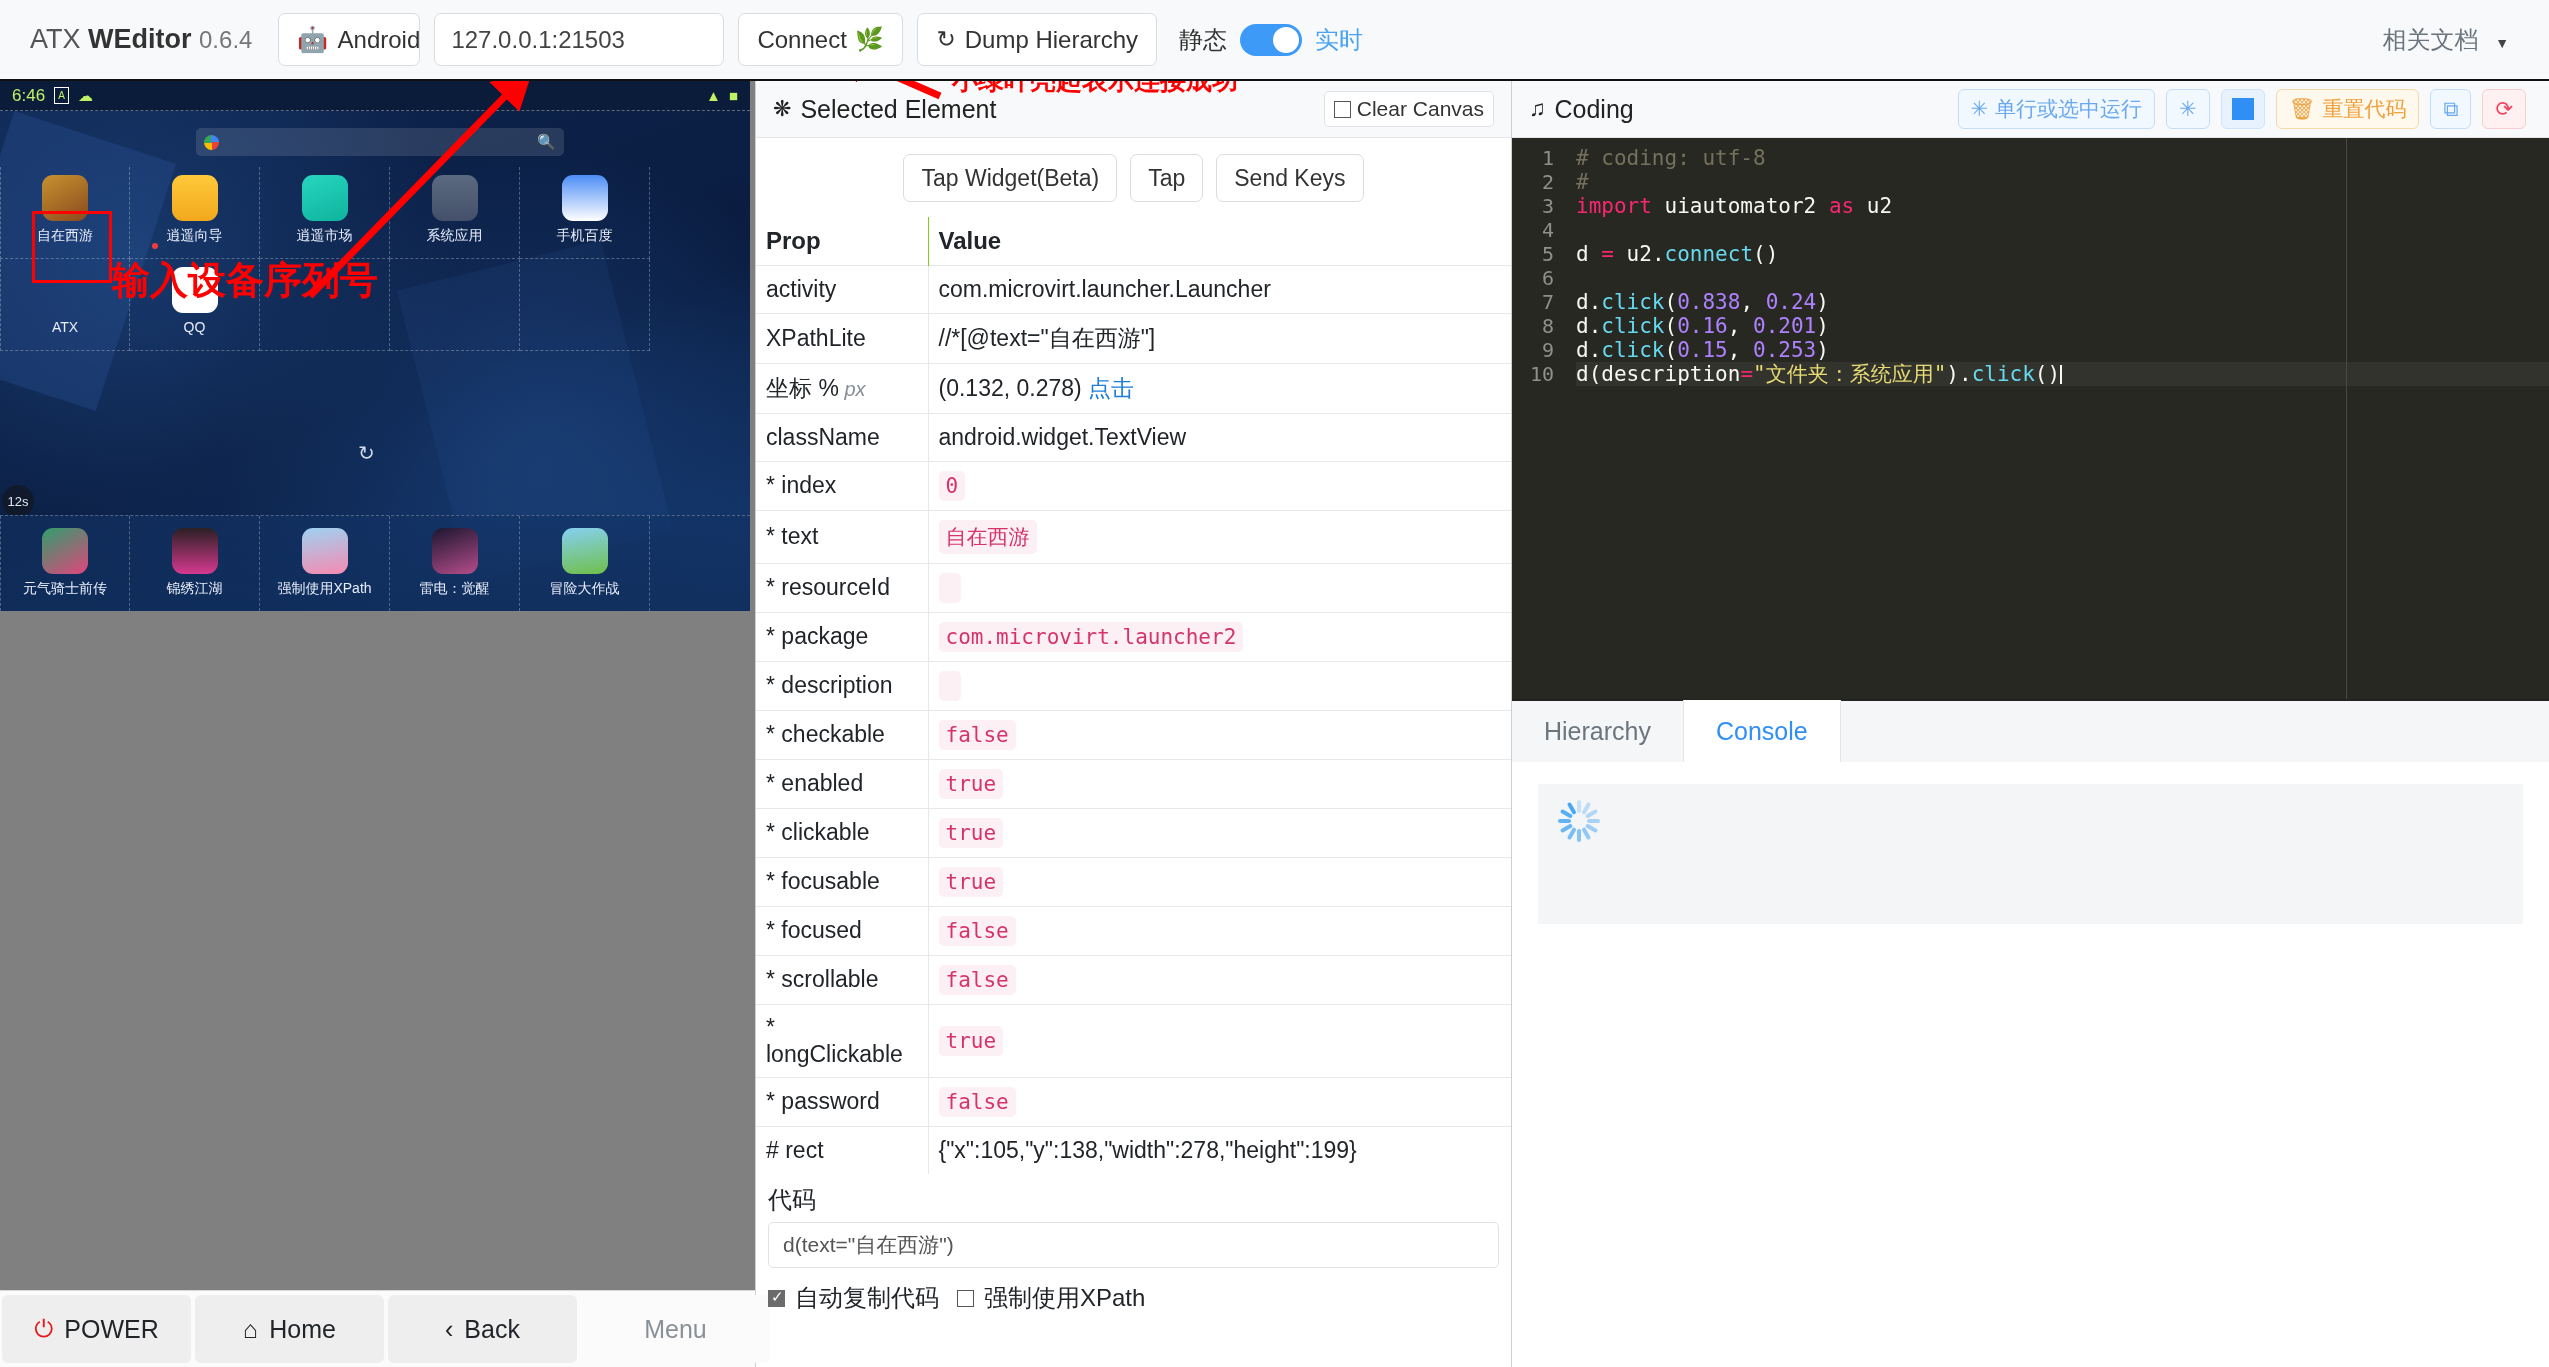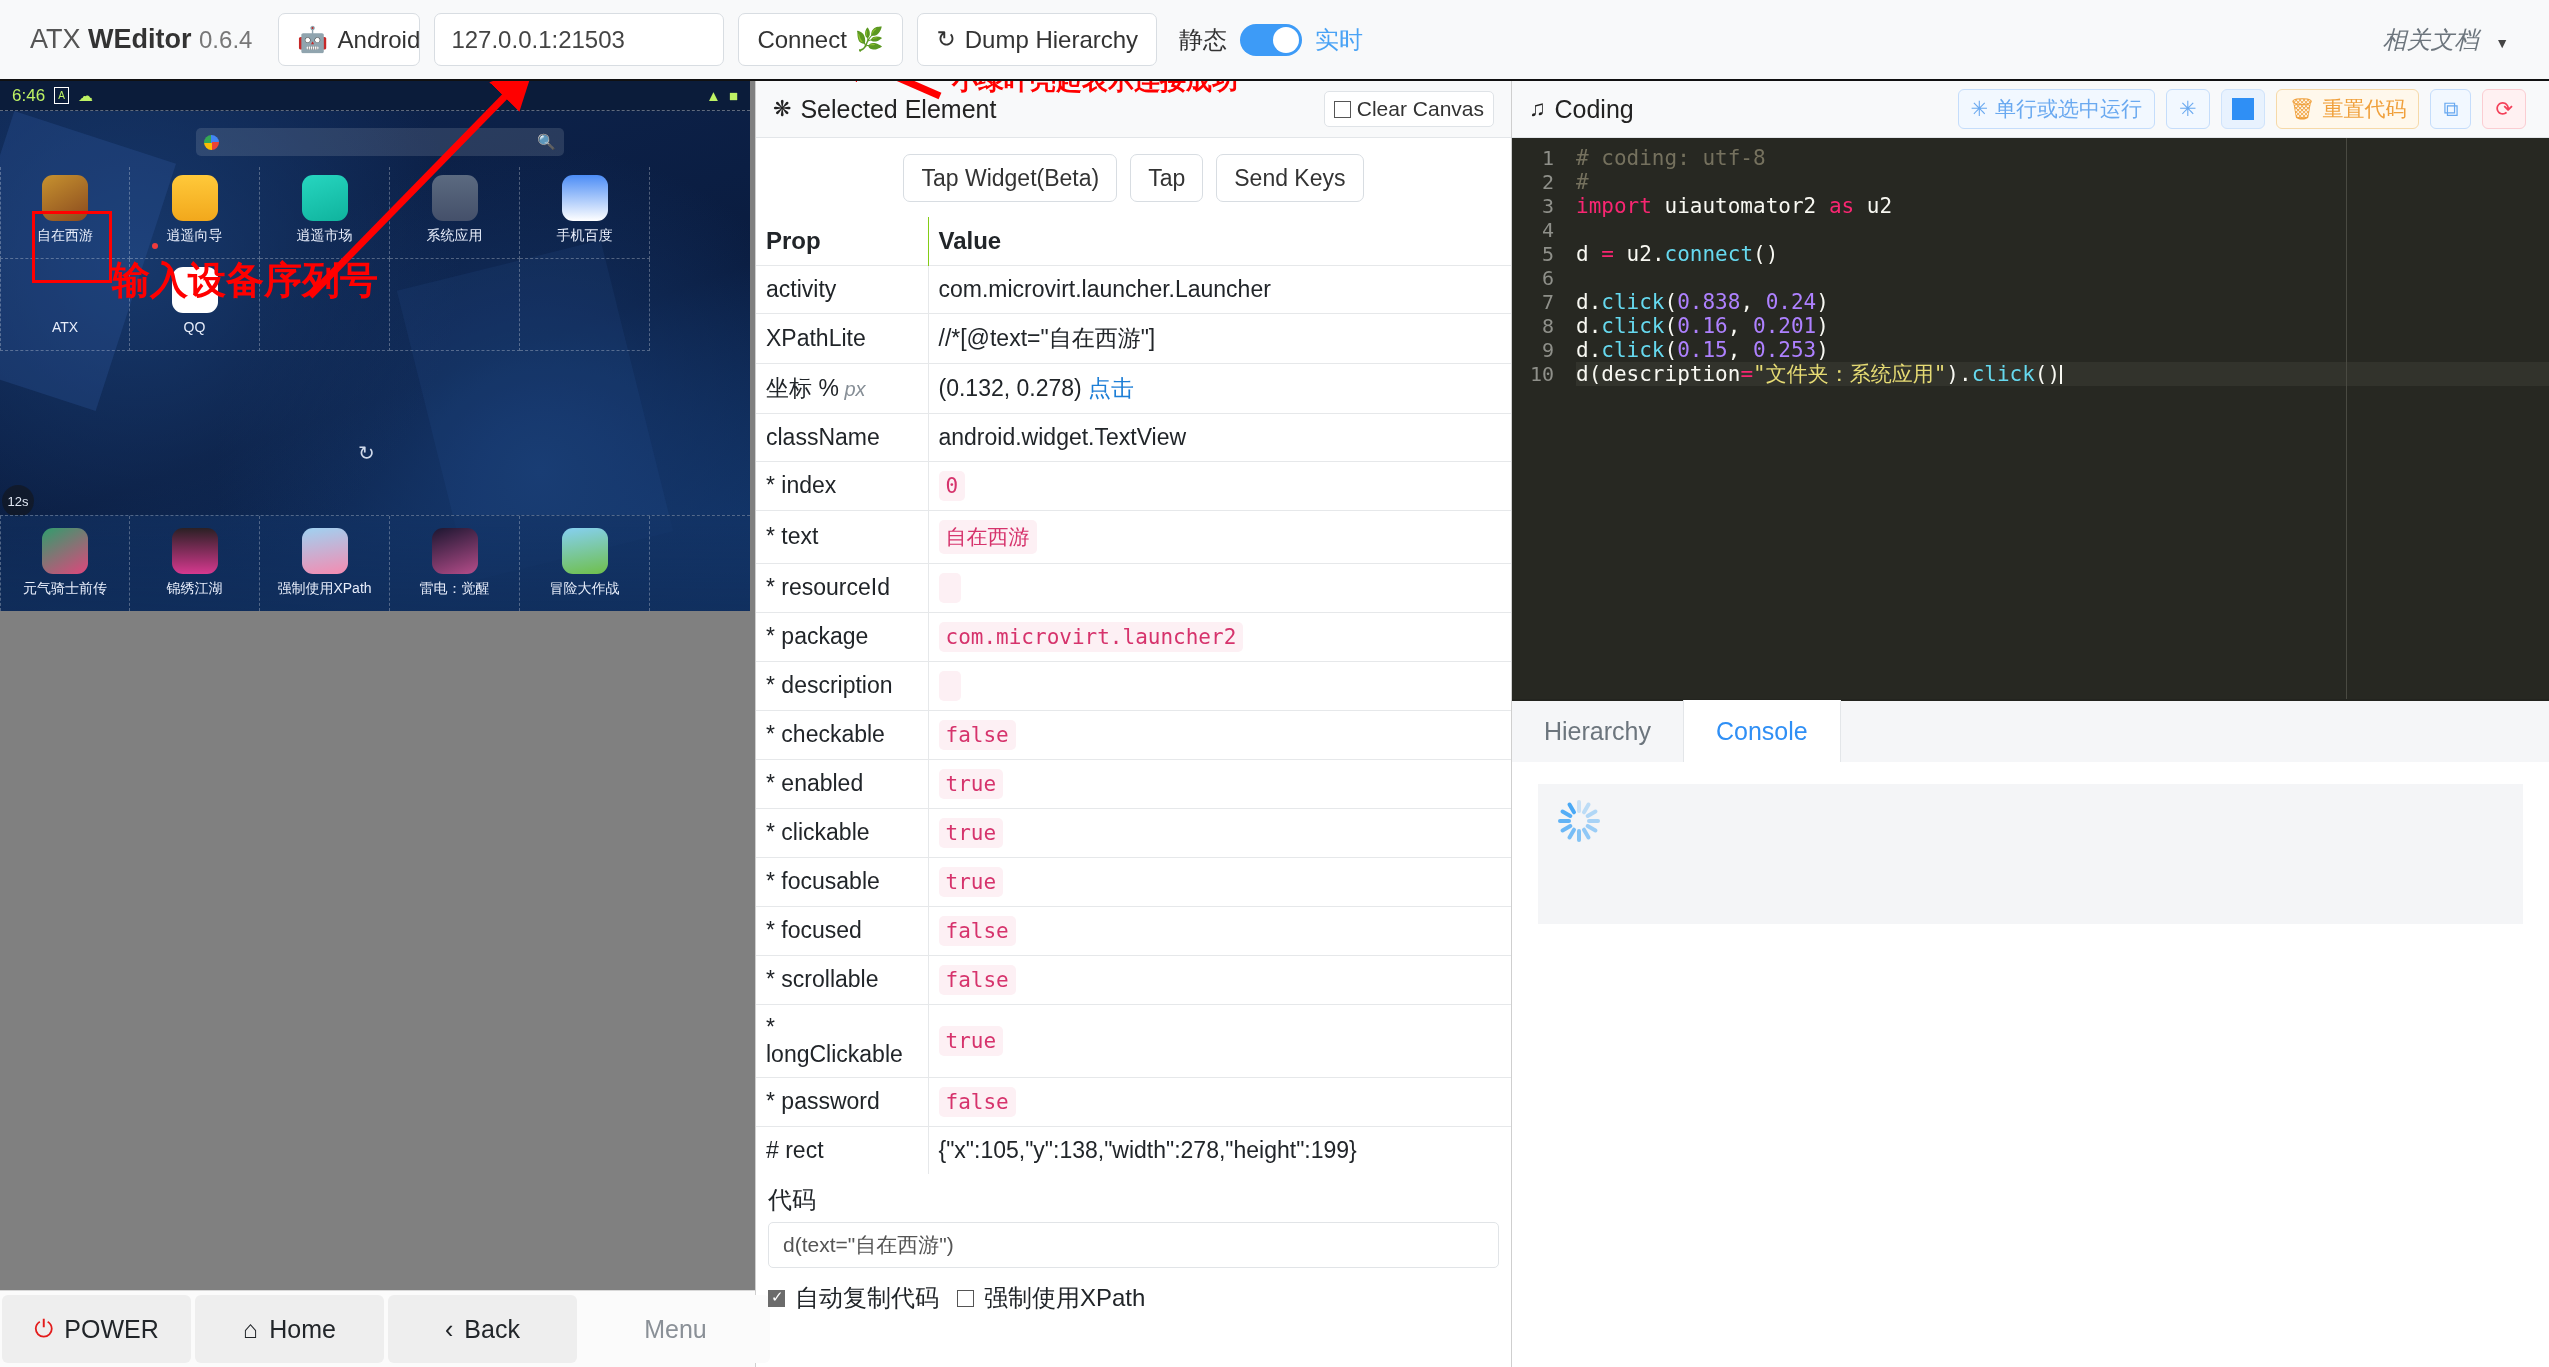--- a/index.html
+++ b/index.html
@@ -46,21 +46,21 @@
   .tg-label{ font-size:24px; color:#333; }
   .tg-label.on{ color:#4aa3f5; }
   .switch{
     width:62px; height:32px; border-radius:16px; background:#3d9bf7; position:relative;
     cursor:pointer;
   }
   .switch i{
     position:absolute; top:3px; left:33px; width:26px; height:26px;
     border-radius:50%; background:#fff;
   }
-  .topnav-right{ margin-left:auto; display:flex; align-items:center; padding-right:18px;font-style:italic;}
+  .topnav-right{ margin-left:auto; display:flex; align-items:center; padding-right:18px;}
   .doc-link{ color:#6c757d; font-size:24px; cursor:pointer; }
 
   
   .body{ flex:1; display:flex; min-height:0; position:relative; }
 
   
   .leftcol{
     width:756px; flex:0 0 756px; background:#808080;
     display:flex; flex-direction:column; position:relative;
     border-right:1px solid #cfcfcf;

